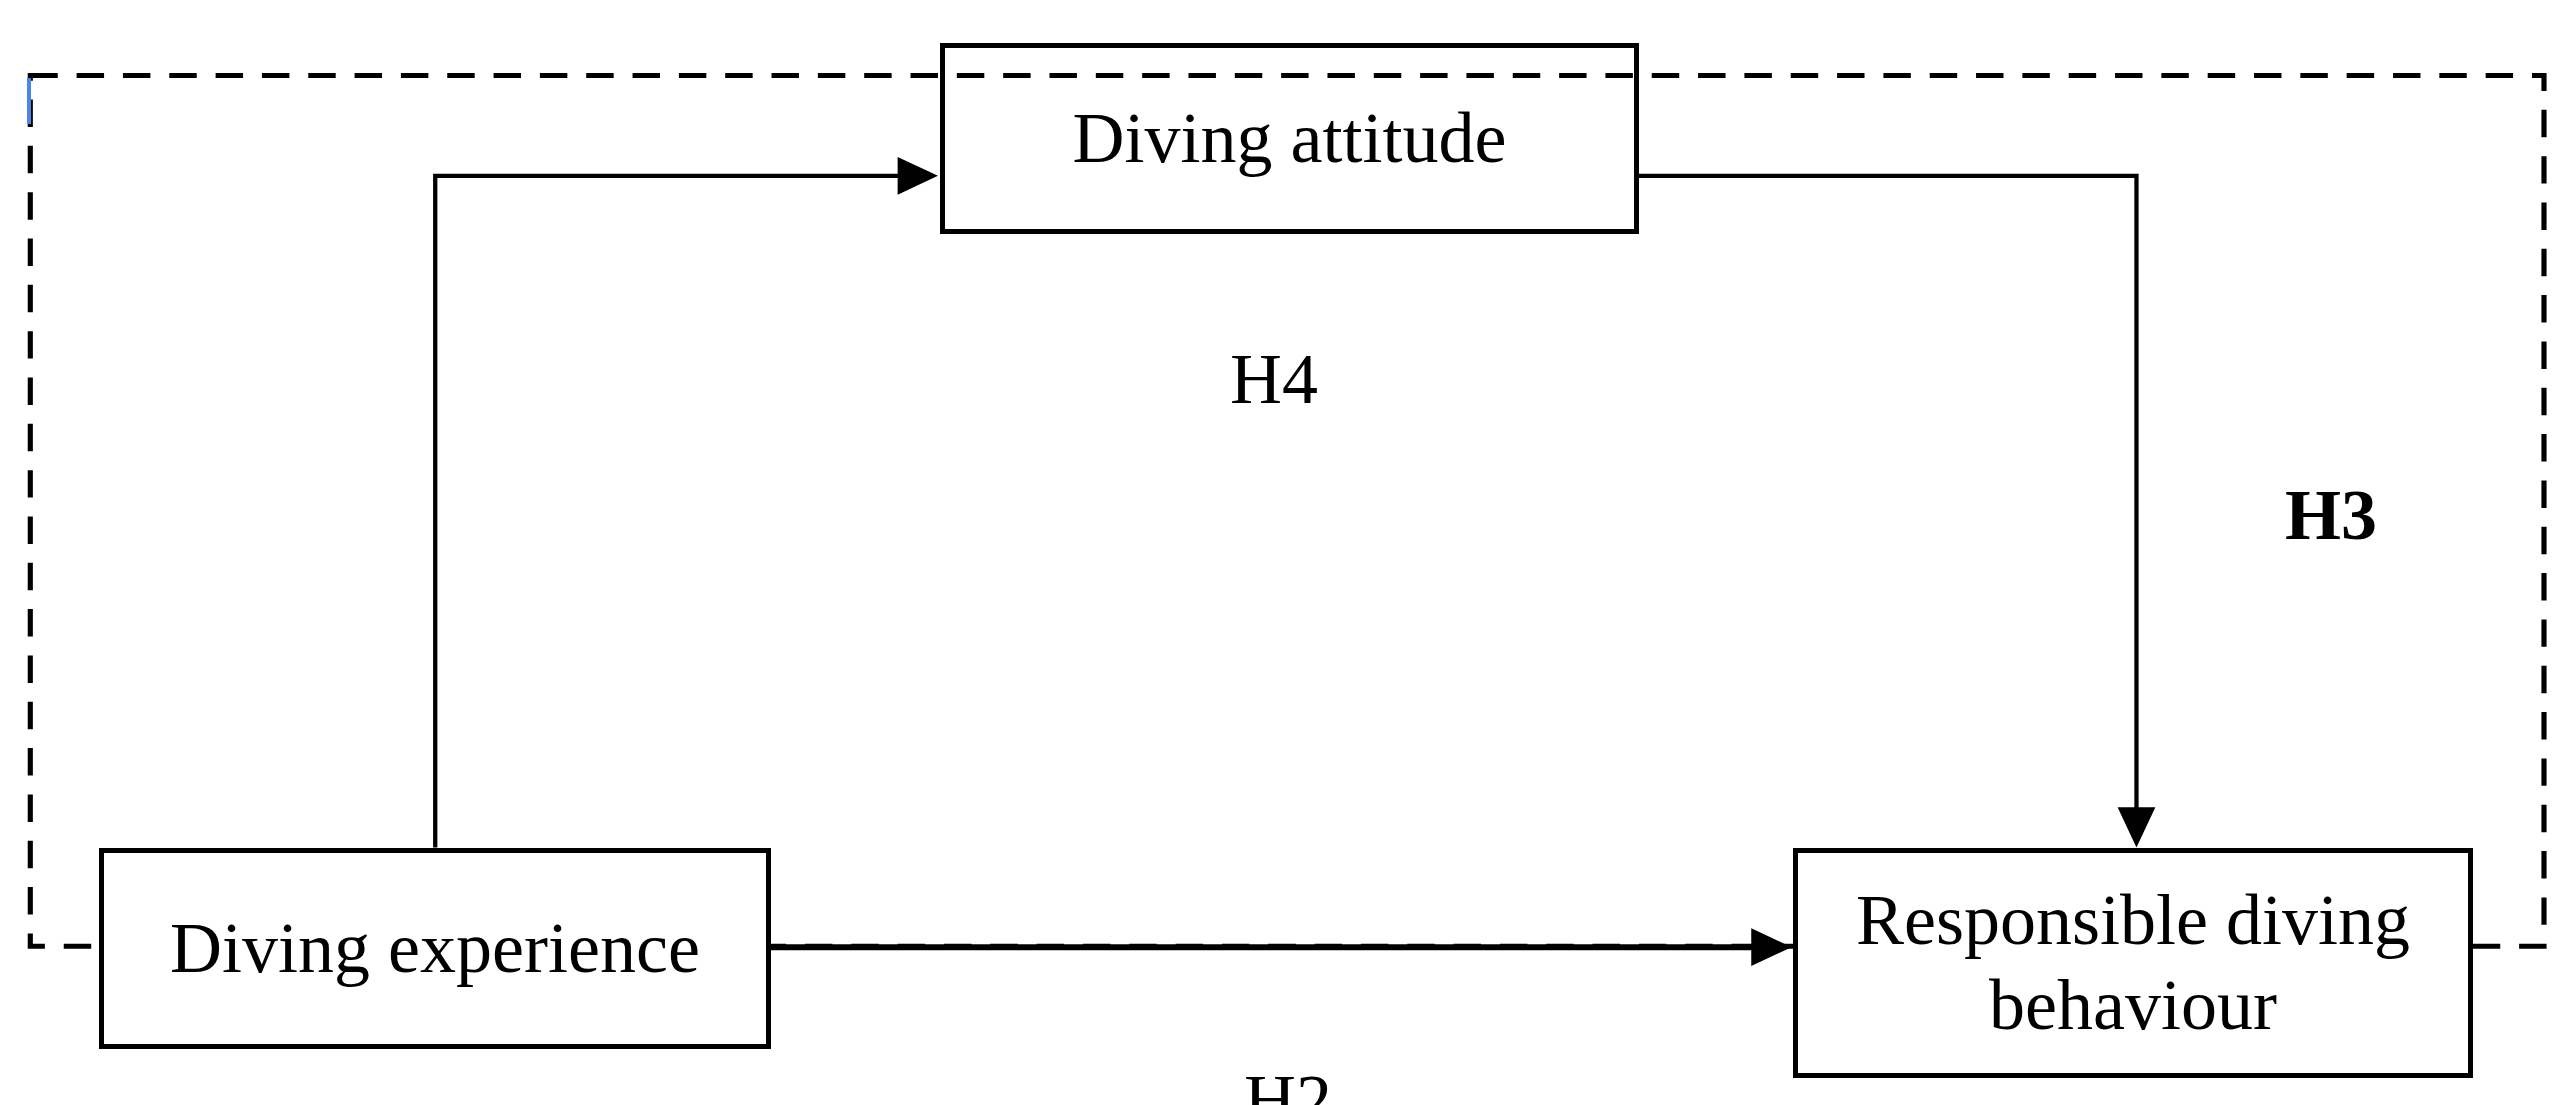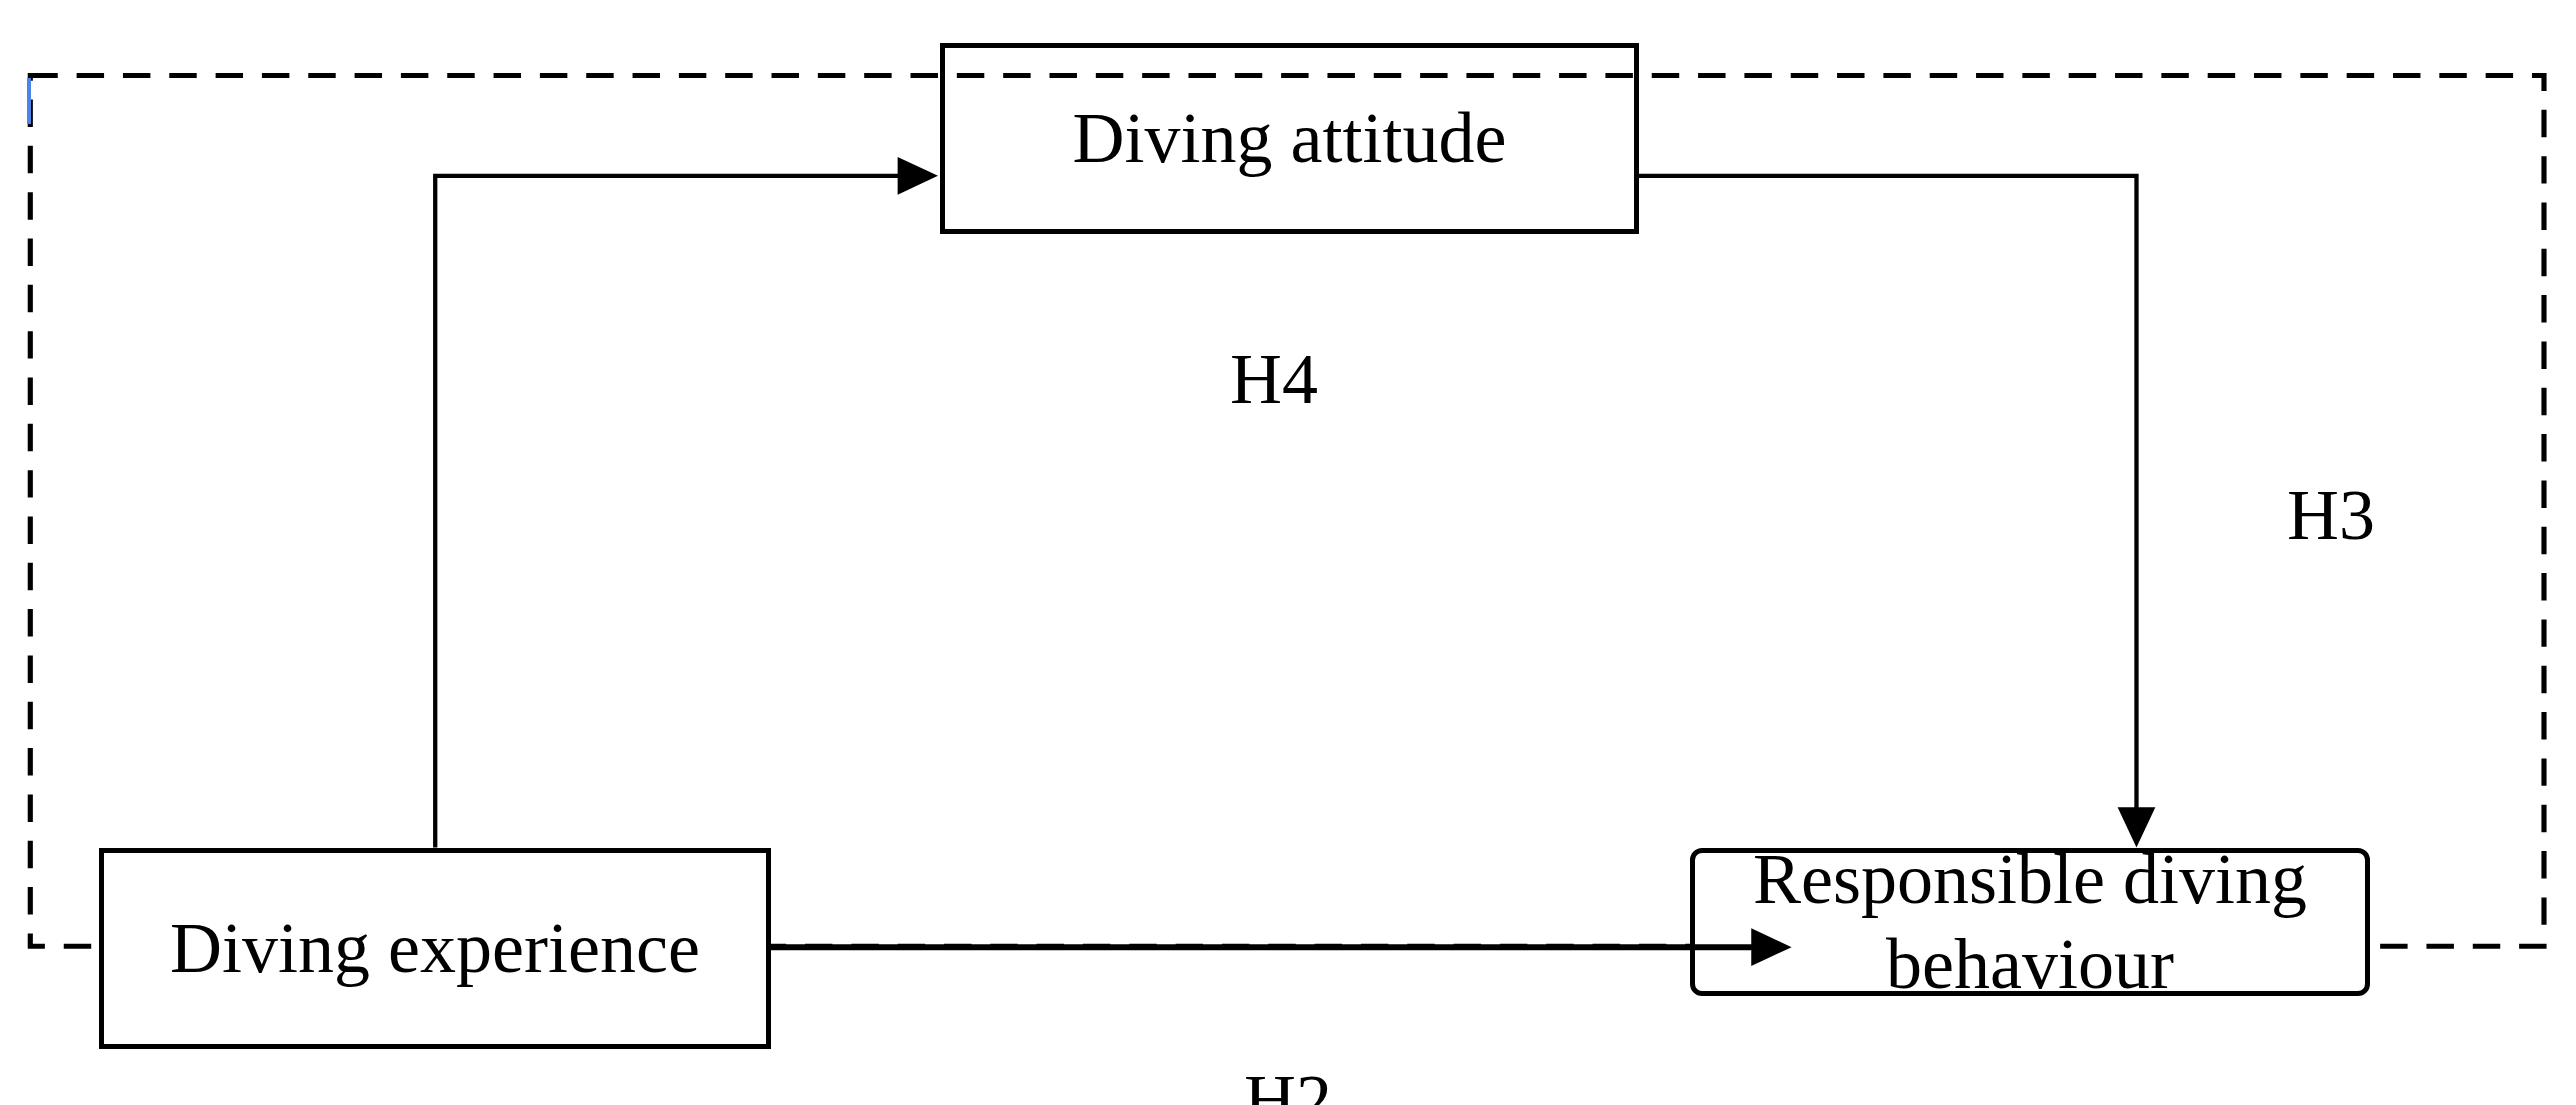--- a/index.html
+++ b/index.html
@@ -25,31 +25,31 @@
     display:flex; align-items:center; justify-content:center;
     text-align:center;
     font-size:72px; line-height:1.18;
     padding:0 8.6px;
   }
   .node-transparent { background:transparent; }
   .node-filled      { background:#ffffff; }
 
   .node-attitude   { left:940px; top:43px;  width:699px; height:191px; }
   .node-experience { left:99px;  top:848px; width:672px; height:201px; }
-  .node-behaviour  { left:1690px; top:848px; width:680px; height:148px;border-radius:12px; }
+  .node-behaviour  { left:1793px; top:848px; width:680px; height:230px; }
 
   .hlabel {
     position:absolute;
     transform:translate(-50%,-50%);
     font-size:72px;
     white-space:nowrap;
     margin-top:44px;
   }
   .hlabel-h4 { left:1274px; top:335px; }
-  .hlabel-h3 { left:2331px; top:471px; }
+  .hlabel-h3 { left:2331px; top:471px;font-weight:bold; }
   .hlabel-h2 { left:1288px; top:1056px; }
 
   .artifact {
     position:absolute;
     left:26.6px; top:78px;
     width:4.3px; height:46px;
     background:#4a86e8;
   }
 </style>
 </head>

